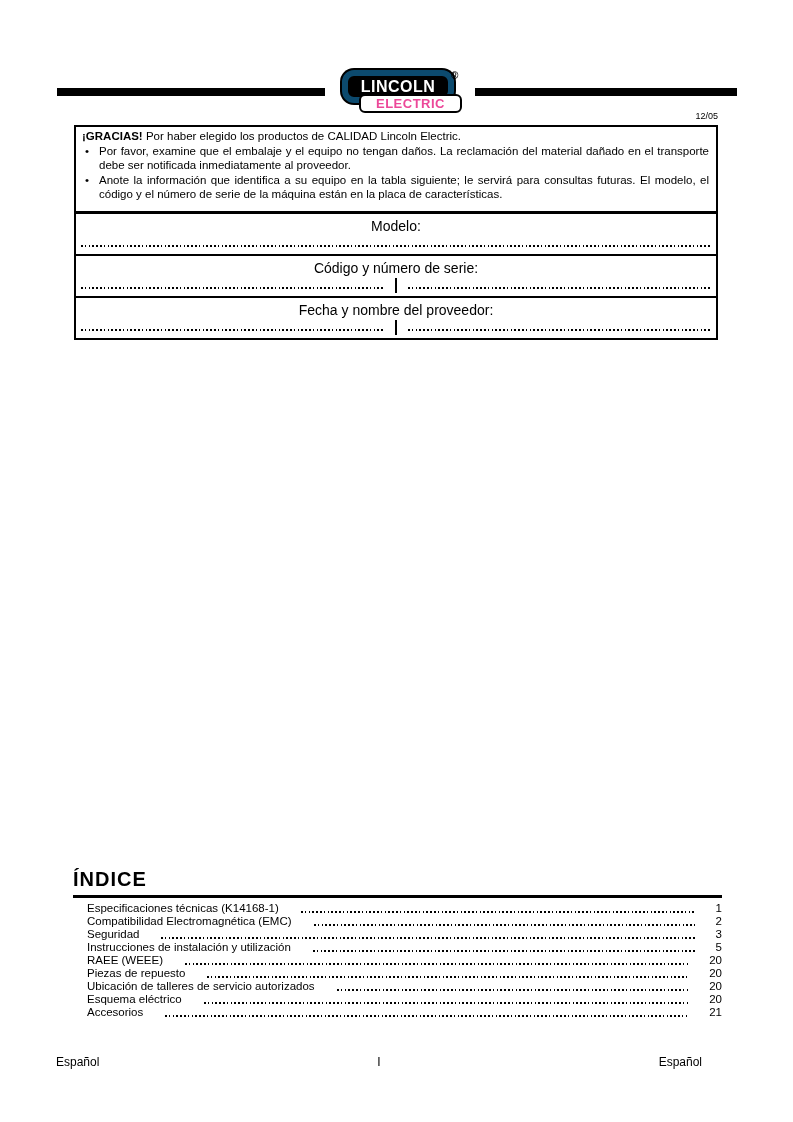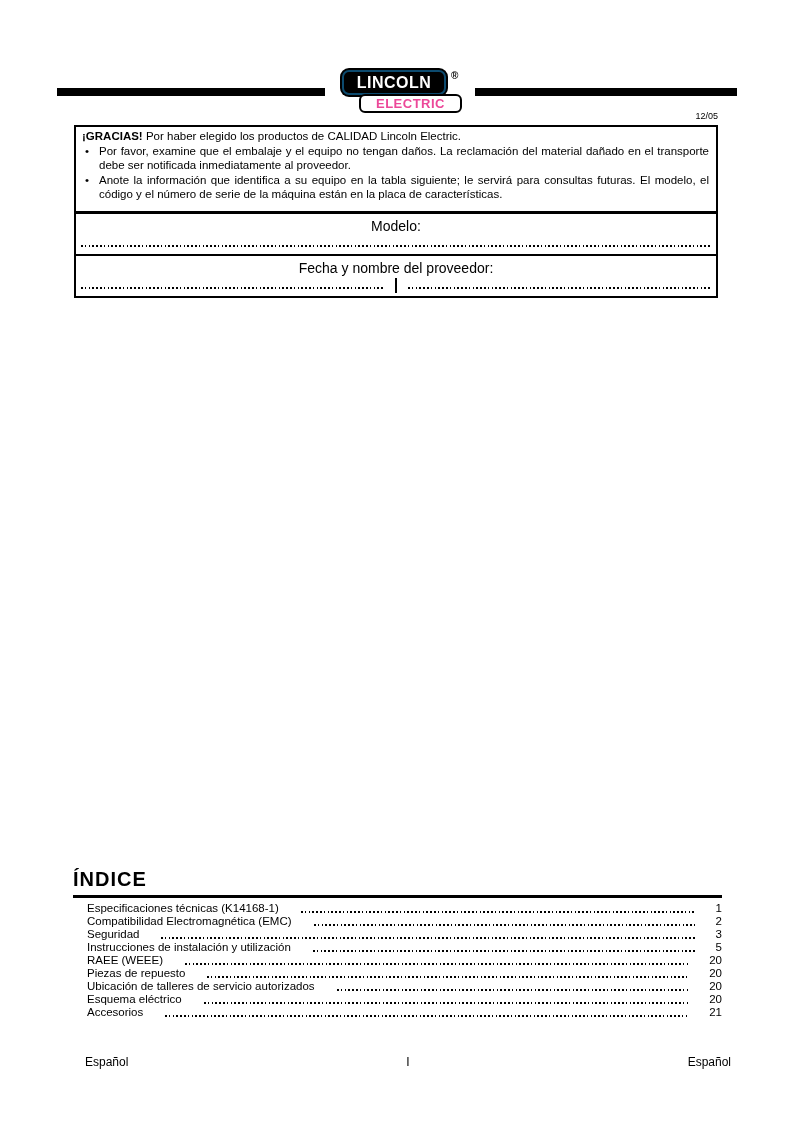--- a/index.html
+++ b/index.html
@@ -14,21 +14,21 @@
 
   
   .header-bar { position: absolute; top: 88px; height: 8px; background: #000; }
   .bar-left  { left: 57px;  width: 268px; }
   .bar-right { left: 475px; width: 262px; }
 
   .logo { position: absolute; top: 70px; left: 342px; width: 130px; height: 46px; }
   .logo-lincoln {
     position: absolute; top: 0; left: 0; width: 100px; height: 21px;
     background: #000; color: #fff;
-    border: 2px solid #0c4a6e; border-radius: 7px;
+    border: 6px solid #0c4a6e; border-radius: 12px;
     box-shadow: 0 0 0 2px #000;
     font-weight: bold; font-size: 16px; line-height: 21px;
     text-align: center; letter-spacing: 0.5px;
   }
   .logo-registered { position: absolute; top: 0px; left: 109px; font-size: 10px; font-weight: bold; }
   .logo-electric {
     position: absolute; top: 24px; left: 17px; width: 99px; height: 15px;
     background: #fff; color: #ec4899;
     border: 2px solid #000; border-radius: 6px;
     font-weight: bold; font-size: 13px; line-height: 15px;
@@ -87,21 +87,21 @@
     display: flex; align-items: flex-end;
     font-size: 11.5px; line-height: 13px;
     padding-left: 14px;
     gap: 20px;
   }
   .toc-leader { flex: 1; align-self: flex-end; margin: 0 1px 2px 2px; }
   .toc-page { text-align: right; }
 
   
   .footer {
-    position: absolute; top: 1055px; left: 85px; width: 646px;
+    position: absolute; top: 1055px; left: 56px; width: 646px;
     display: flex; justify-content: space-between;
     font-size: 12px;
   }
 </style>
 </head>
 <body>
 
 <div class="header-bar bar-left"></div>
 <div class="header-bar bar-right"></div>
 
@@ -124,20 +124,26 @@
   <div class="bullet-row">
     <span class="bullet-marker">•</span>
     <span class="bullet-text">Anote la información que identifica a su equipo en la tabla siguiente; le servirá para consultas futuras. El modelo, el código y el número de serie de la máquina están en la placa de características.</span>
   </div>
 </div>
 
 <div class="info-table">
   <div class="it-row">
     <div class="it-label">Modelo:</div>
     <div class="dotline it-dot-full"></div>
+  </div>
+  <div class="it-row">
+    <div class="it-label">Código y número de serie:</div>
+    <div class="dotline it-dot-left"></div>
+    <div class="it-vbar"></div>
+    <div class="dotline it-dot-right"></div>
   </div>
   <div class="it-row">
     <div class="it-label">Fecha y nombre del proveedor:</div>
     <div class="dotline it-dot-left"></div>
     <div class="it-vbar"></div>
     <div class="dotline it-dot-right"></div>
   </div>
 </div>
 
 <div class="toc">

